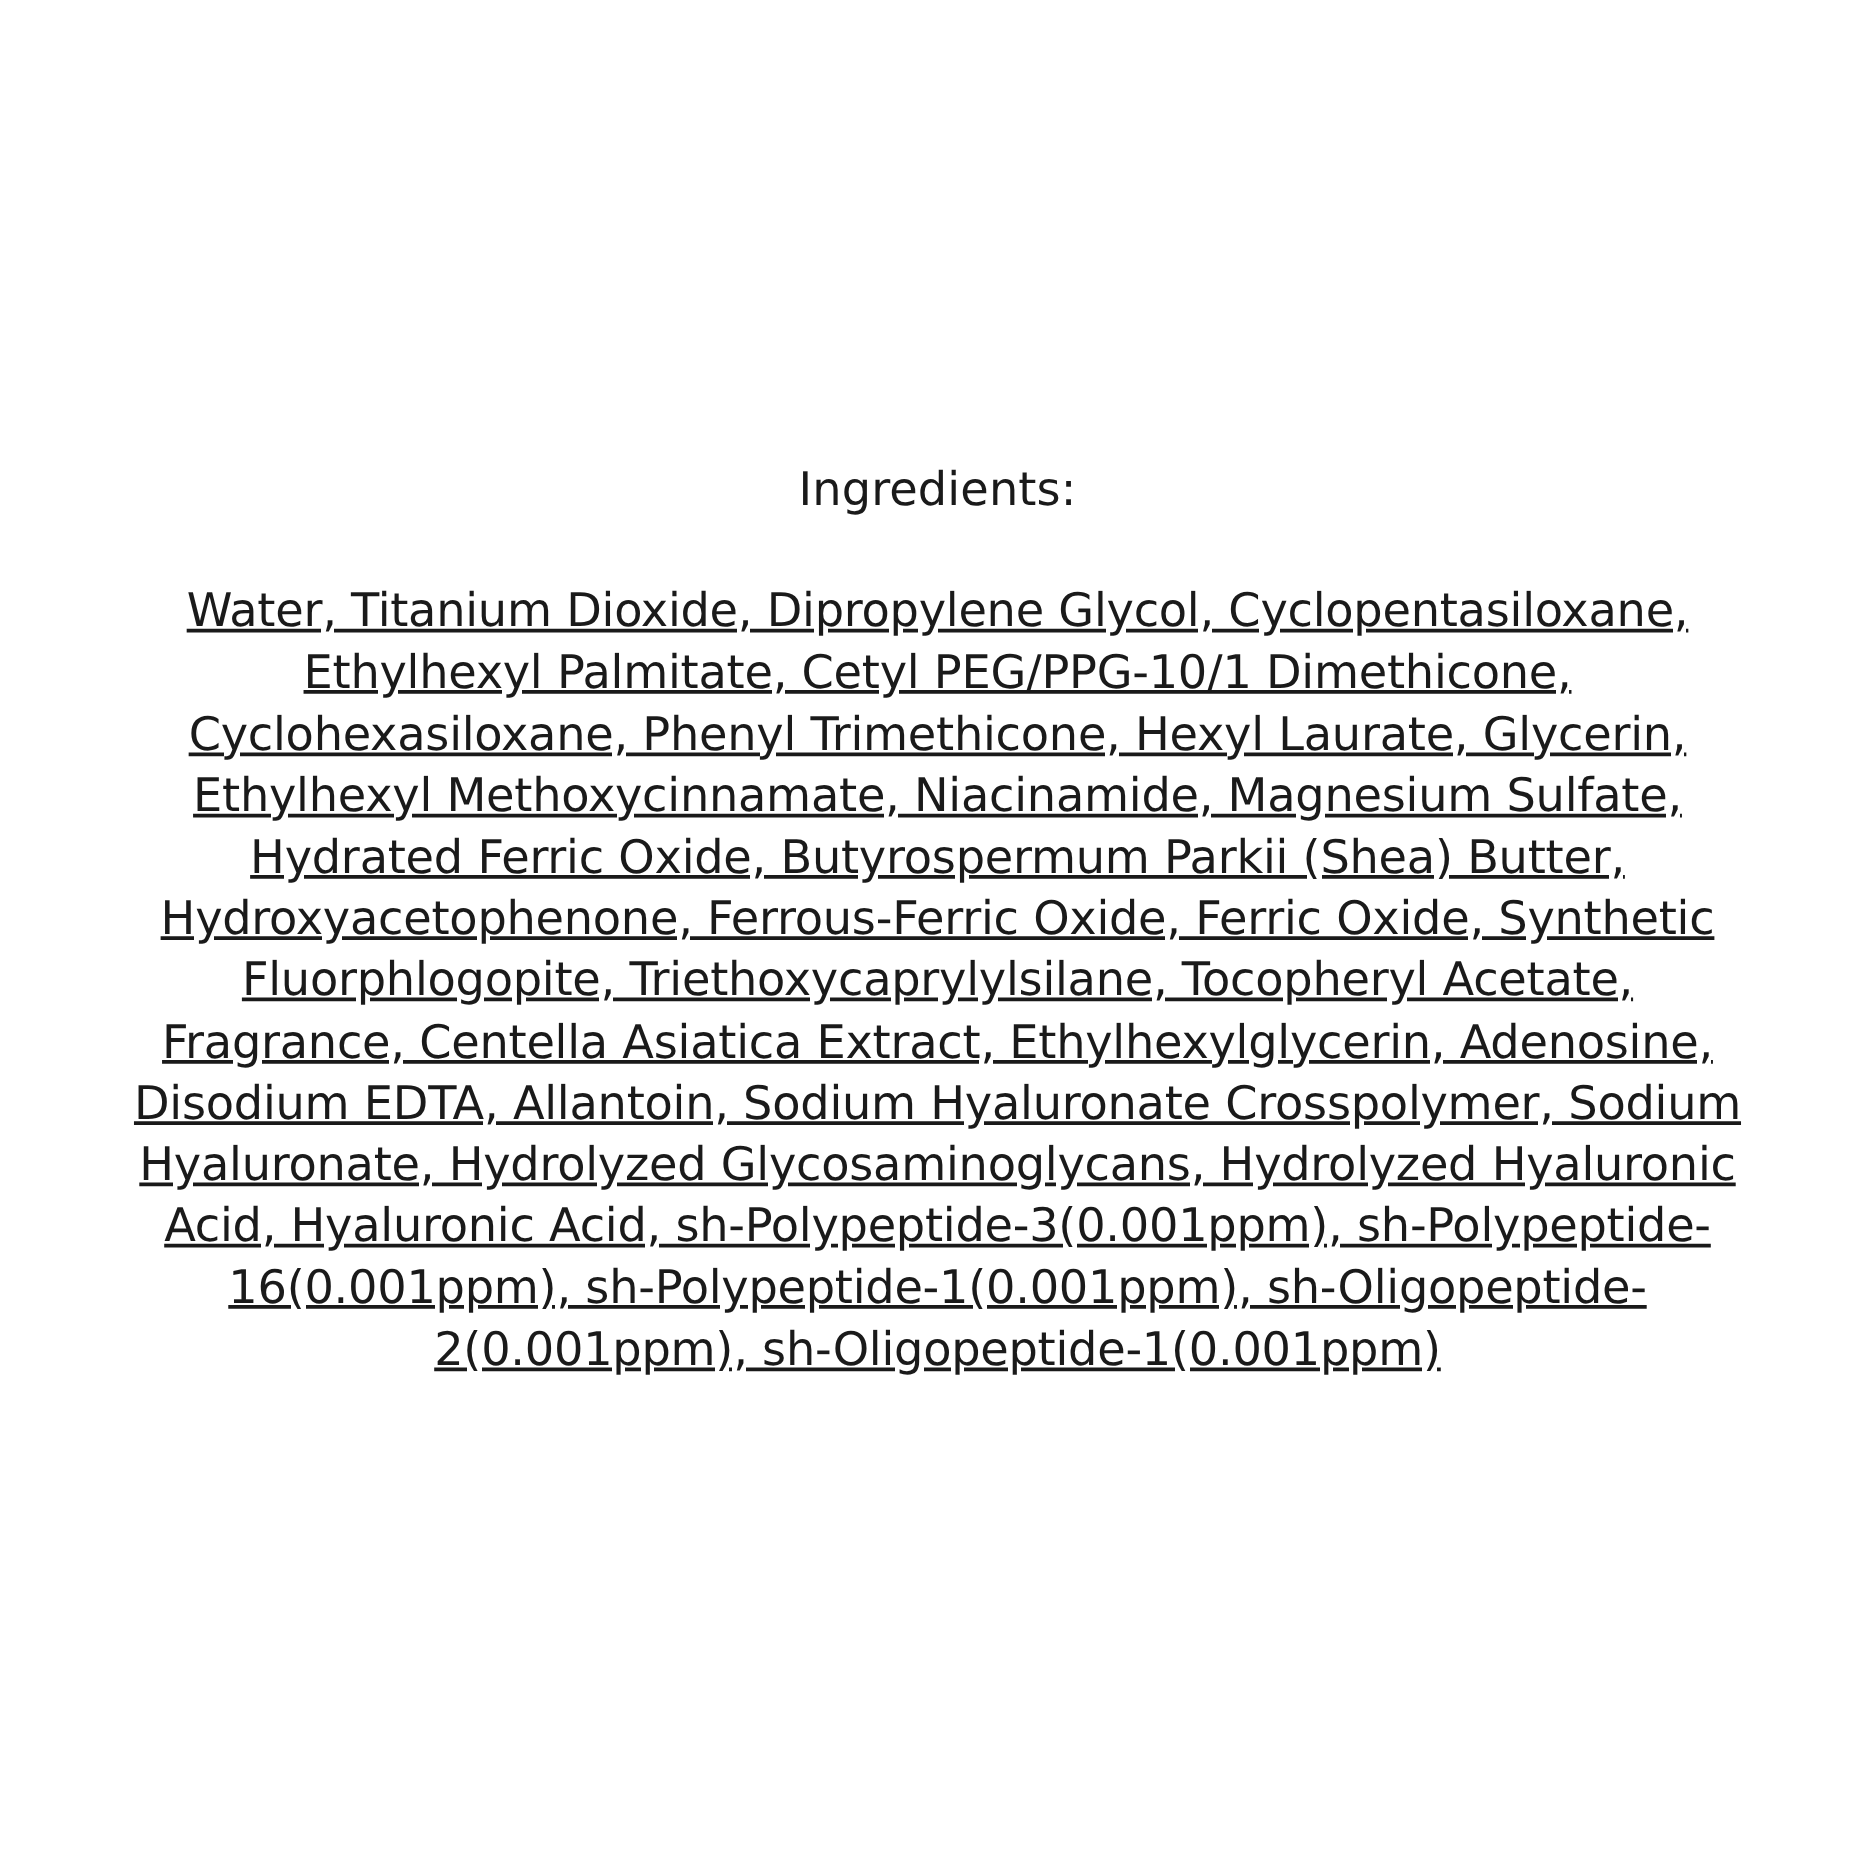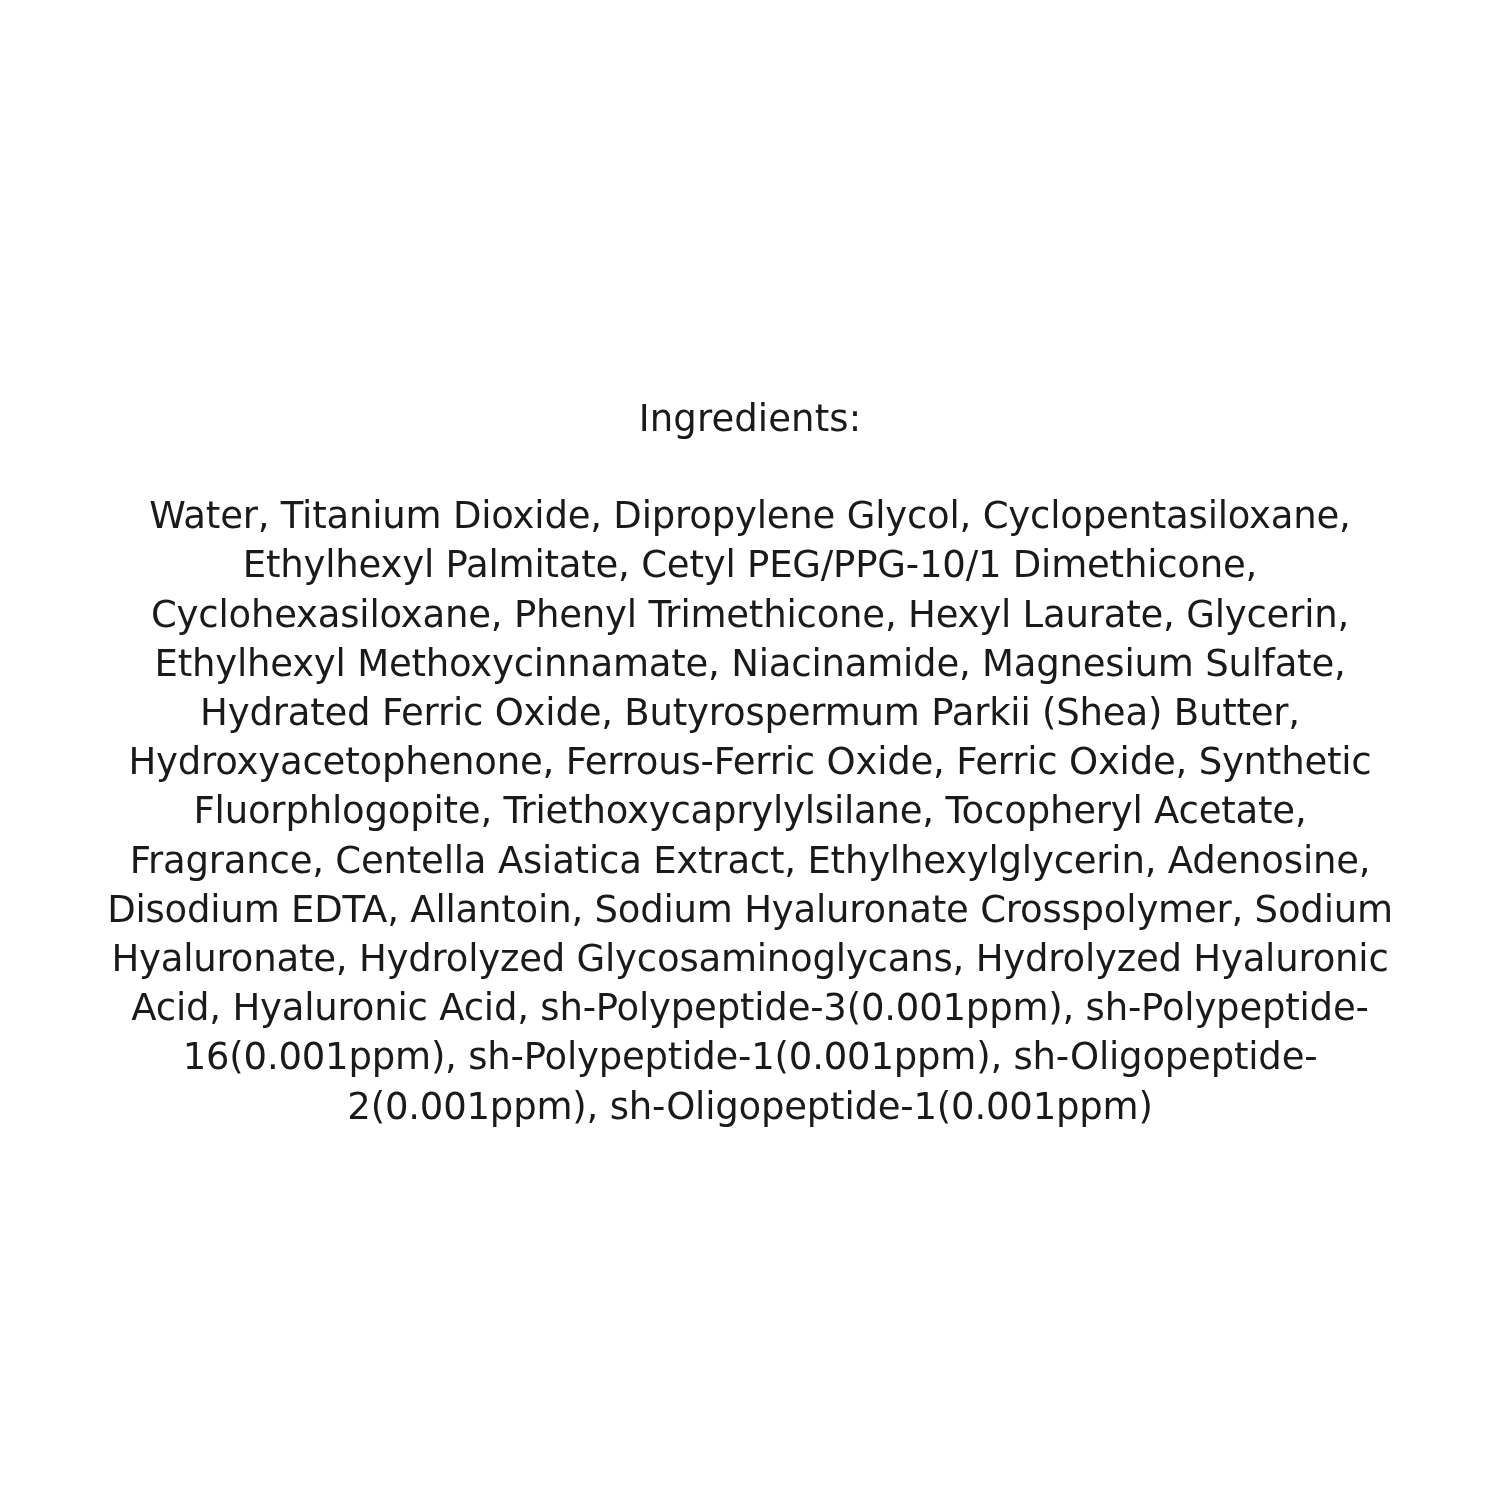--- a/index.html
+++ b/index.html
@@ -17,21 +17,21 @@
   .page {
     position: relative;
     width: 1500px;
     height: 1500px;
     box-sizing: border-box;
   }
   .content-block {
     position: absolute;
     left: 50%;
     transform: translateX(-50%);
-    top: 395px;
+    top: 368px;
     width: 1290px;
     text-align: center;
   }
   .heading {
     font-size: 37px;
     line-height: 1.3;
     color: #1a1a1a;
     font-weight: 400;
     letter-spacing: 0.1px;
     margin: 0;
@@ -41,20 +41,21 @@
   }
   .body-text {
     font-size: 37px;
     line-height: 1.33;
     color: #1a1a1a;
     font-weight: 400;
     letter-spacing: -0.2px;
     margin: 0;
     text-align: center;
     word-break: break-word;
+    text-decoration: underline;
   }
 </style>
 </head>
 <body>
 
 <div class="page">
   <div class="content-block">
     <p class="heading">Ingredients:</p>
     <div class="spacer"></div>
     <p class="body-text">Water, Titanium Dioxide, Dipropylene Glycol, Cyclopentasiloxane, Ethylhexyl Palmitate, Cetyl PEG/PPG-10/1 Dimethicone, Cyclohexasiloxane, Phenyl Trimethicone, Hexyl Laurate, Glycerin, Ethylhexyl Methoxycinnamate, Niacinamide, Magnesium Sulfate, Hydrated Ferric Oxide, Butyrospermum Parkii (Shea) Butter, Hydroxyacetophenone, Ferrous-Ferric Oxide, Ferric Oxide, Synthetic Fluorphlogopite, Triethoxycaprylylsilane, Tocopheryl Acetate, Fragrance, Centella Asiatica Extract, Ethylhexylglycerin, Adenosine, Disodium EDTA, Allantoin, Sodium Hyaluronate Crosspolymer, Sodium Hyaluronate, Hydrolyzed Glycosaminoglycans, Hydrolyzed Hyaluronic Acid, Hyaluronic Acid, sh-Polypeptide-3(0.001ppm), sh-Polypeptide-16(0.001ppm), sh-Polypeptide-1(0.001ppm), sh-Oligopeptide-2(0.001ppm), sh-Oligopeptide-1(0.001ppm)</p>

